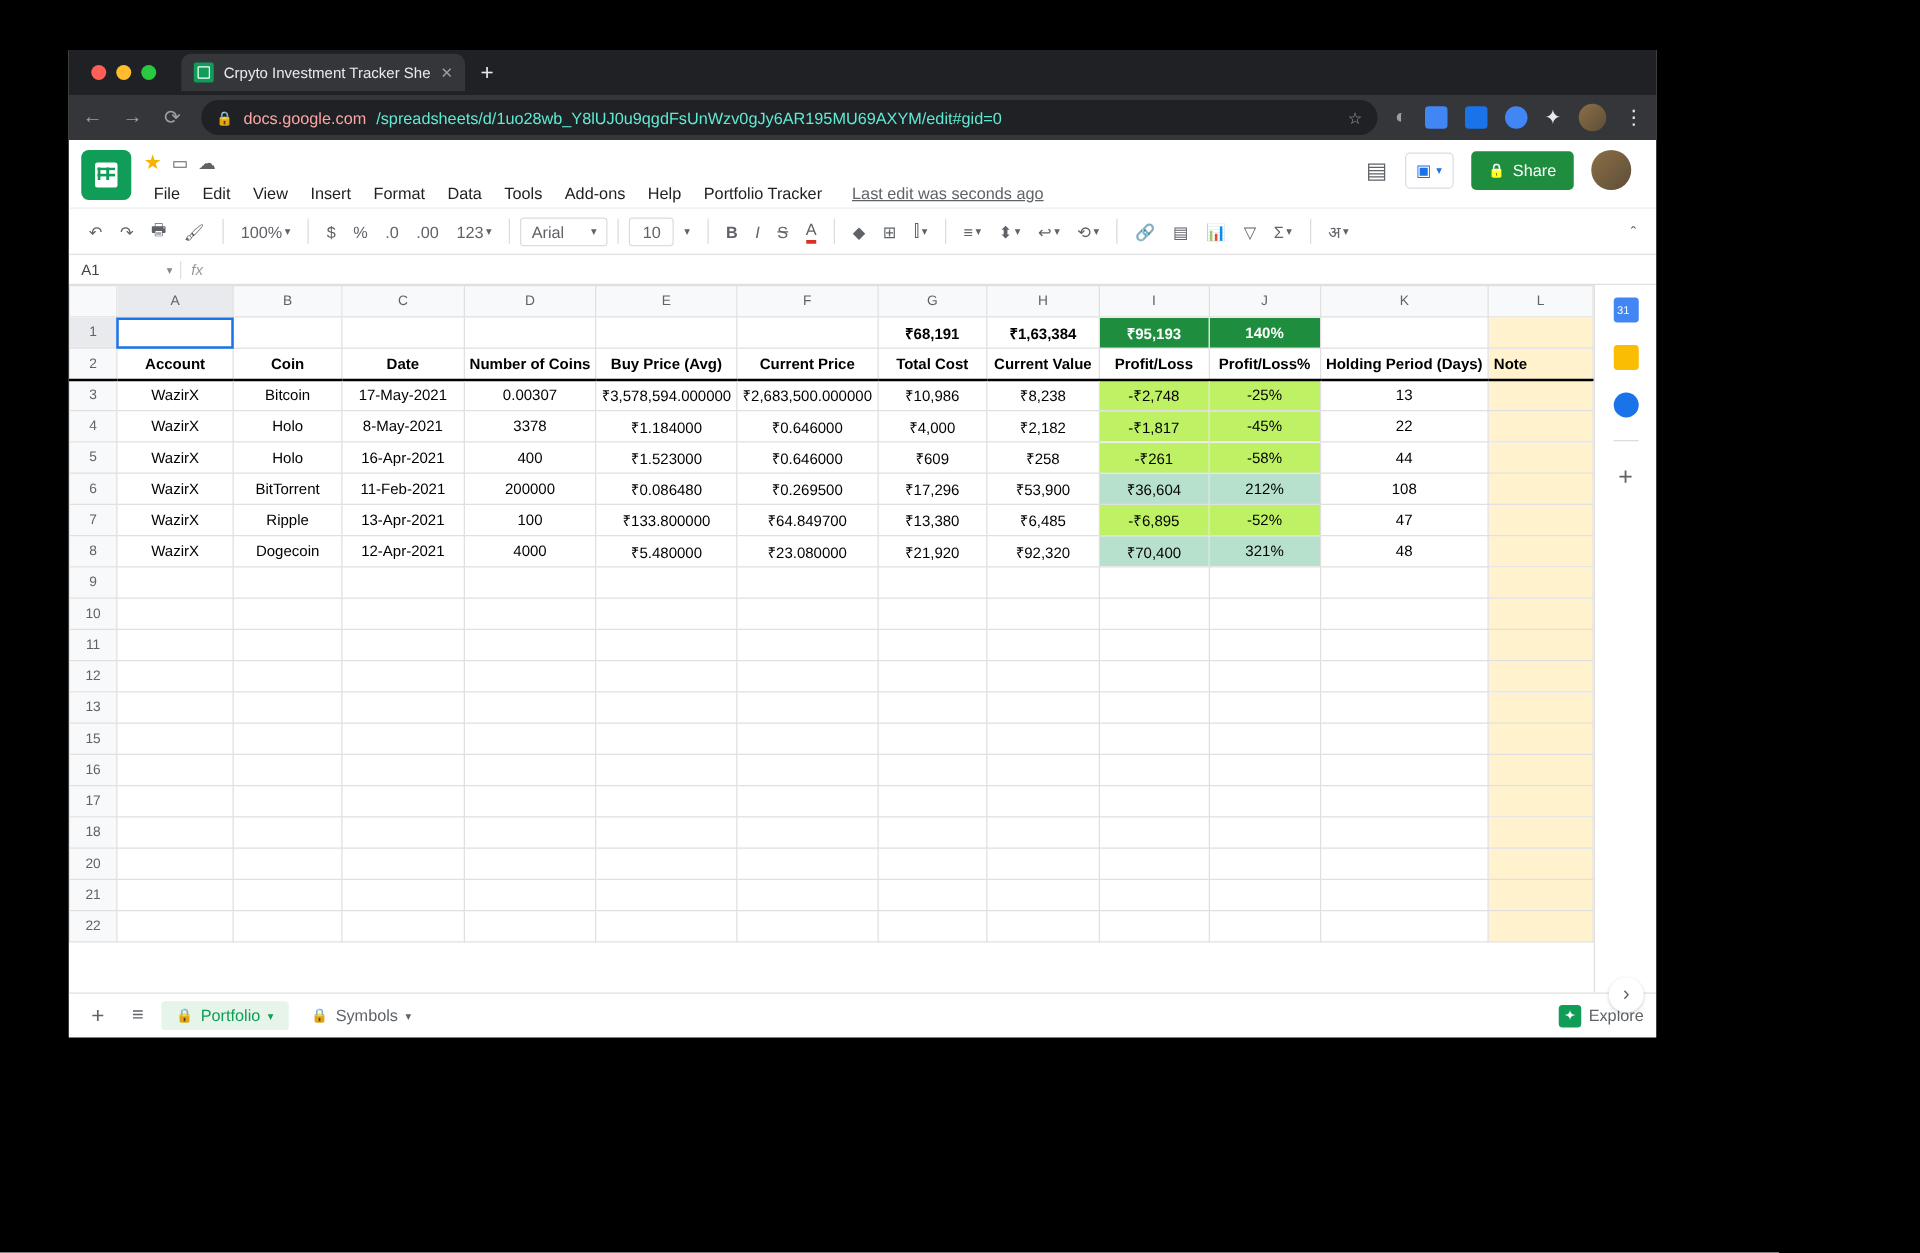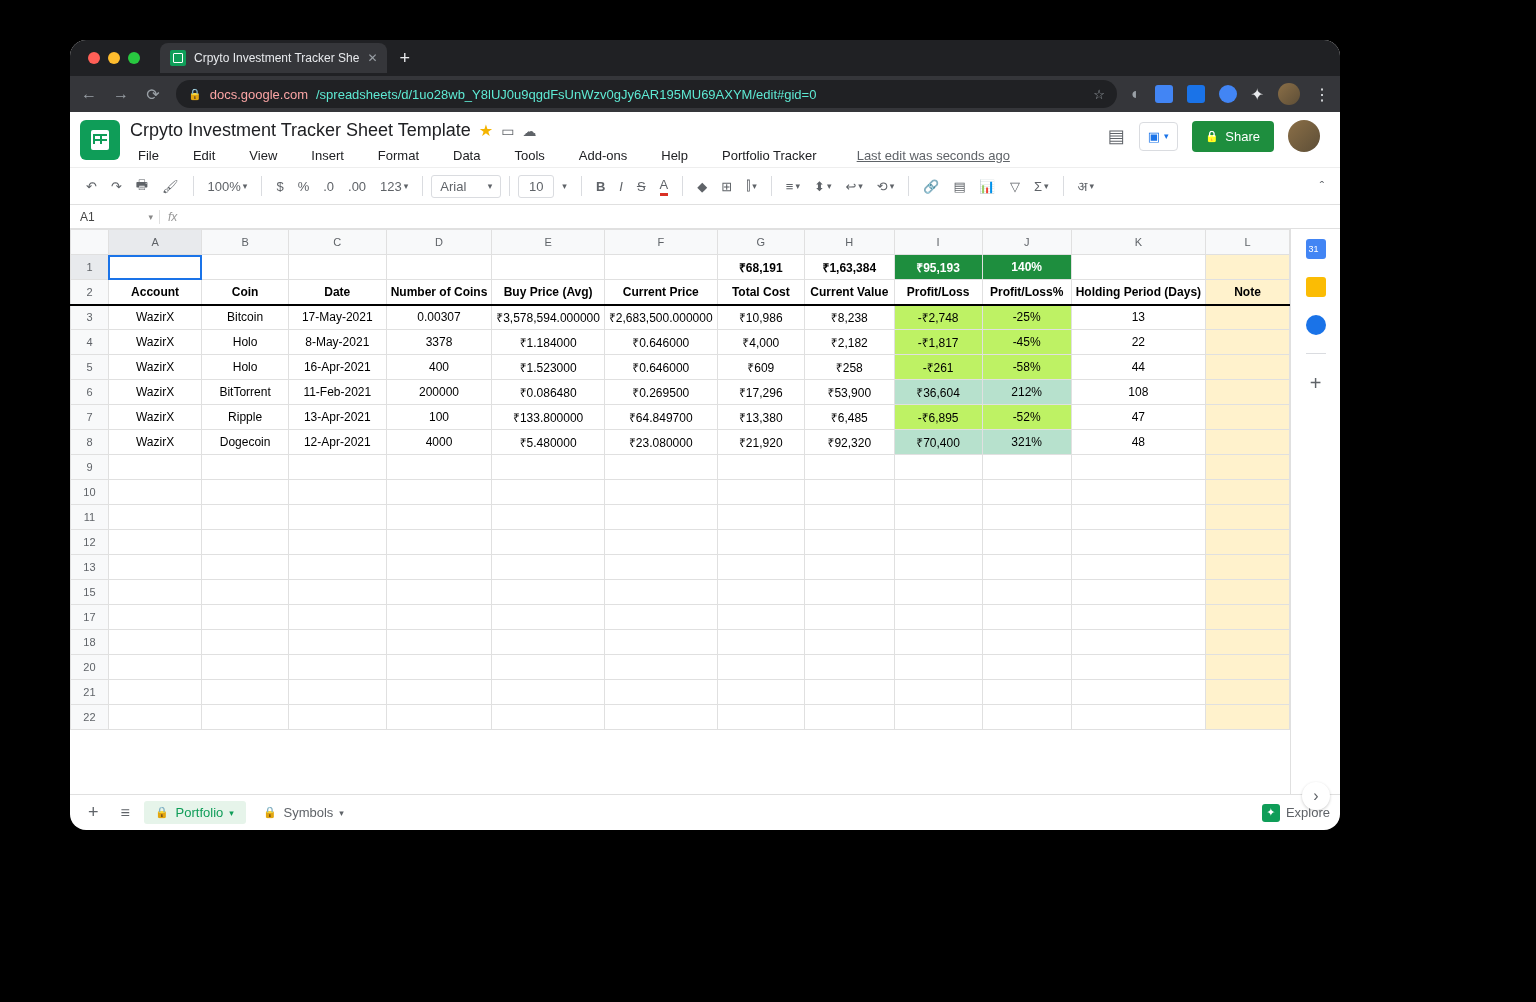--- a/index.html
+++ b/index.html
@@ -1,17 +1,17 @@
 <!DOCTYPE html>
 <html><head>
 <meta charset="utf-8">
 <style>
 * { box-sizing: border-box; margin: 0; padding: 0; }
 body { font-family: Arial, sans-serif; background: #000; width: 1536px; height: 1002px; overflow: hidden; position: relative; }
-.window { position: absolute; left: 70px; top: 40px; width: 1270px; height: 790px; background: #fff; border-radius: 16px; overflow: hidden; display: flex; flex-direction: column; box-shadow: 0 20px 60px rgba(0,0,0,0.5); }
+.window { position: absolute; left: 55px; top: 40px; width: 1270px; height: 790px; background: #fff; border-radius: 0; overflow: hidden; display: flex; flex-direction: column; box-shadow: 0 20px 60px rgba(0,0,0,0.5); }
 .tabbar { height: 36px; background: #202124; display: flex; align-items: center; padding-left: 8px; }
 .traffic { display: flex; gap: 8px; padding: 0 10px; }
 .dot { width: 12px; height: 12px; border-radius: 50%; }
 .dot.r { background: #ff5f57; }
 .dot.y { background: #febc2e; }
 .dot.g { background: #28c840; }
 .tab { display: flex; align-items: center; background: #35363a; color: #e8eaed; font-size: 12px; padding: 0 10px; height: 30px; margin-left: 10px; border-radius: 8px 8px 0 0; gap: 8px; }
 .tab .favicon { width: 16px; height: 16px; background: #0f9d58; border-radius: 2px; display: flex; align-items: center; justify-content: center; }
 .tab .favicon::before { content: ""; width: 8px; height: 8px; border: 1.5px solid #fff; border-radius: 1px; }
 .tab .close { color: #9aa0a6; cursor: pointer; }
@@ -29,21 +29,21 @@
 
 .docs-head { padding: 8px 10px 0 10px; display: flex; align-items: flex-start; }
 .sheets-logo { width: 40px; height: 40px; background: #0f9d58; border-radius: 6px; margin-right: 10px; display: flex; align-items: center; justify-content: center; position: relative; }
 .sheets-logo::before { content: ""; position: absolute; width: 18px; height: 20px; background: #fff; border-radius: 2px; }
 .sheets-logo::after { content: ""; position: absolute; width: 14px; height: 10px; background: linear-gradient(#0f9d58 2px, transparent 2px), linear-gradient(90deg, #0f9d58 2px, transparent 2px); background-size: 7px 5px; top: 14px; }
 .title-block { flex: 1; }
 .doc-title-row { display: flex; align-items: center; gap: 8px; }
 .doc-title { font-size: 18px; color: #202124; }
 .star { color: #f4b400; font-size: 16px; }
 .move-ico, .cloud-ico { color: #5f6368; font-size: 14px; }
-.menu-row { display: flex; gap: 18px; margin-top: 3px; font-size: 13px; color: #202124; }
+.menu-row { display: flex; gap: 2px; margin-top: 3px; font-size: 13px; color: #202124; }
 .menu-row > div { padding: 4px 8px; cursor: pointer; }
 .last-edit { color: #5f6368; text-decoration: underline; margin-left: 6px; }
 .head-right { display: flex; align-items: center; gap: 14px; padding-right: 10px; }
 .comment-ico { color: #5f6368; font-size: 18px; }
 .present-btn { border: 1px solid #dadce0; border-radius: 4px; padding: 6px 8px; display: flex; align-items: center; gap: 4px; color: #1a73e8; font-size: 13px; }
 .share-btn { background: #1e8e3e; color: #fff; border-radius: 4px; padding: 8px 14px; font-size: 13px; font-weight: 500; display: flex; align-items: center; gap: 6px; }
 .share-btn::before { content: "🔒"; font-size: 11px; filter: brightness(2); }
 .useravatar { width: 32px; height: 32px; border-radius: 50%; background: linear-gradient(135deg,#8b6f47,#5d4e37); }
 
 .toolbar { border-top: 1px solid #eee; border-bottom: 1px solid #e0e0e0; height: 38px; display: flex; align-items: center; padding: 0 10px; gap: 2px; color: #5f6368; font-size: 13px; }
@@ -134,21 +134,20 @@
       <span style="color:#e8eaed">✦</span>
       <div class="avatar"></div>
       <span class="dotsmenu">⋮</span>
     </div>
   </div>
 
   <div class="docs-head">
     <div class="sheets-logo"></div>
     <div class="title-block">
       <div class="doc-title-row">
-        <span class="doc-title">Crpyto Investment Tracker Sheet Template</span>
         <span class="star">★</span>
         <span class="move-ico">▭</span>
         <span class="cloud-ico">☁</span>
       </div>
       <div class="menu-row">
         <div>File</div>
         <div>Edit</div>
         <div>View</div>
         <div>Insert</div>
         <div>Format</div>
@@ -279,21 +278,21 @@
               <td class="bold ">Coin</td>
               <td class="bold ">Date</td>
               <td class="bold ">Number of Coins</td>
               <td class="bold ">Buy Price (Avg)</td>
               <td class="bold ">Current Price</td>
               <td class="bold ">Total Cost</td>
               <td class="bold ">Current Value</td>
               <td class="bold ">Profit/Loss</td>
               <td class="bold ">Profit/Loss%</td>
               <td class="bold ">Holding Period (Days)</td>
-              <td class="bold note-col" style="text-align:center">Note</td>
+              <td class="bold note-col" style="text-align:left">Note</td>
             </tr>
             <tr>
               <td class="rh">3</td>
   <td>WazirX</td>
   <td>Bitcoin</td>
   <td>17-May-2021</td>
   <td>0.00307</td>
   <td>₹3,578,594.000000</td>
   <td>₹2,683,500.000000</td>
   <td>₹10,986</td>
@@ -462,20 +461,35 @@
               <td class=""></td>
               <td class=""></td>
               <td class=""></td>
               <td class=""></td>
               <td class=""></td>
               <td class=""></td>
               <td class=""></td>
               <td class="note-col"></td>
             </tr>
             <tr>
+              <td class="rh">16</td>
+              <td class=""></td>
+              <td class=""></td>
+              <td class=""></td>
+              <td class=""></td>
+              <td class=""></td>
+              <td class=""></td>
+              <td class=""></td>
+              <td class=""></td>
+              <td class=""></td>
+              <td class=""></td>
+              <td class=""></td>
+              <td class="note-col"></td>
+            </tr>
+            <tr>
               <td class="rh">17</td>
               <td class=""></td>
               <td class=""></td>
               <td class=""></td>
               <td class=""></td>
               <td class=""></td>
               <td class=""></td>
               <td class=""></td>
               <td class=""></td>
               <td class=""></td>

